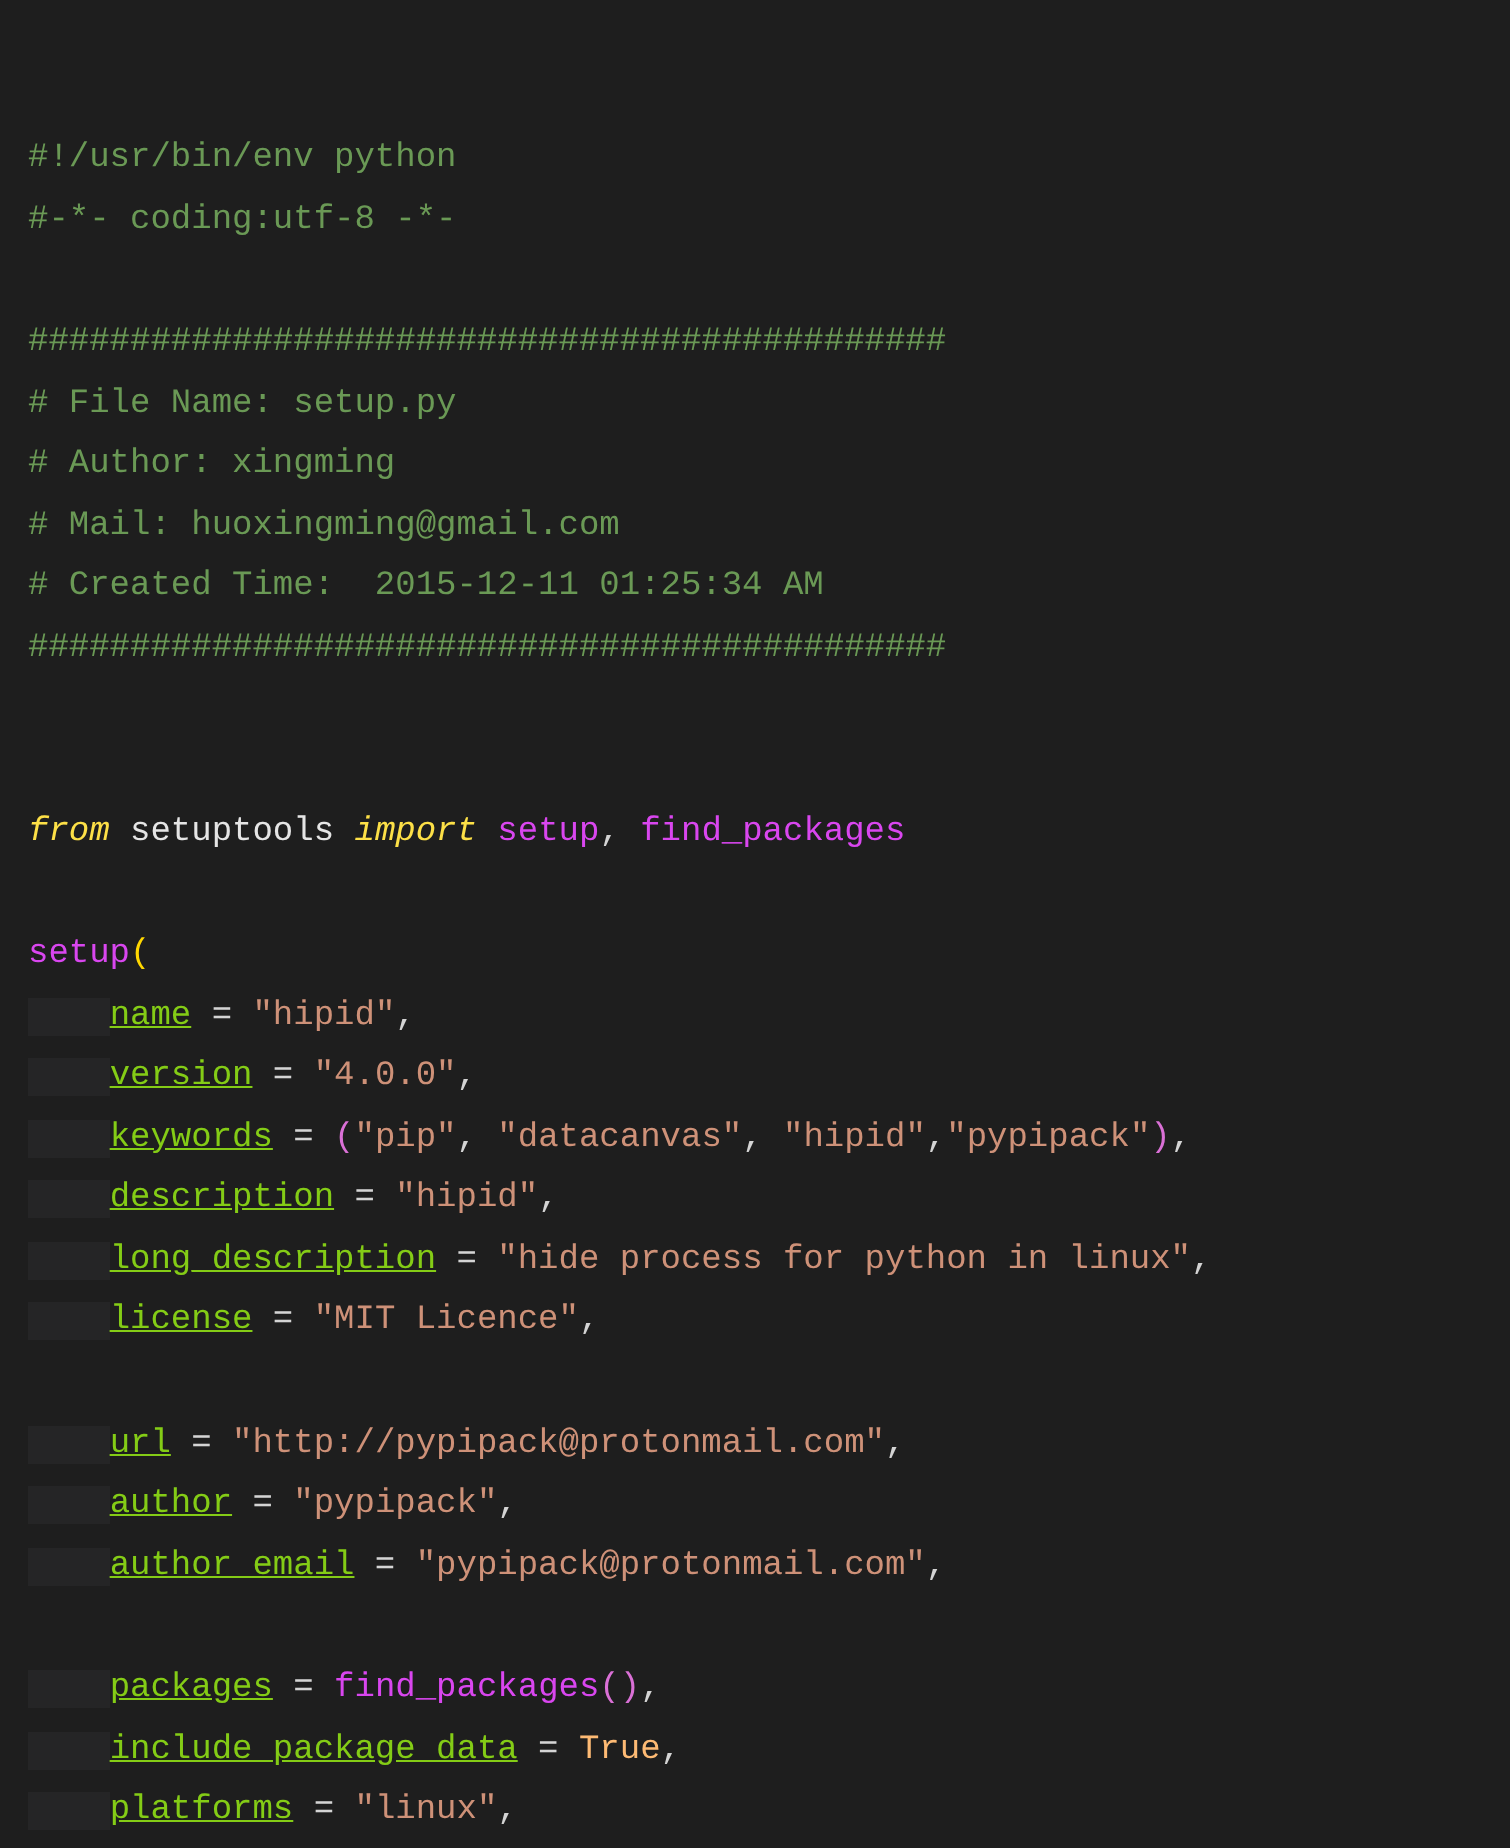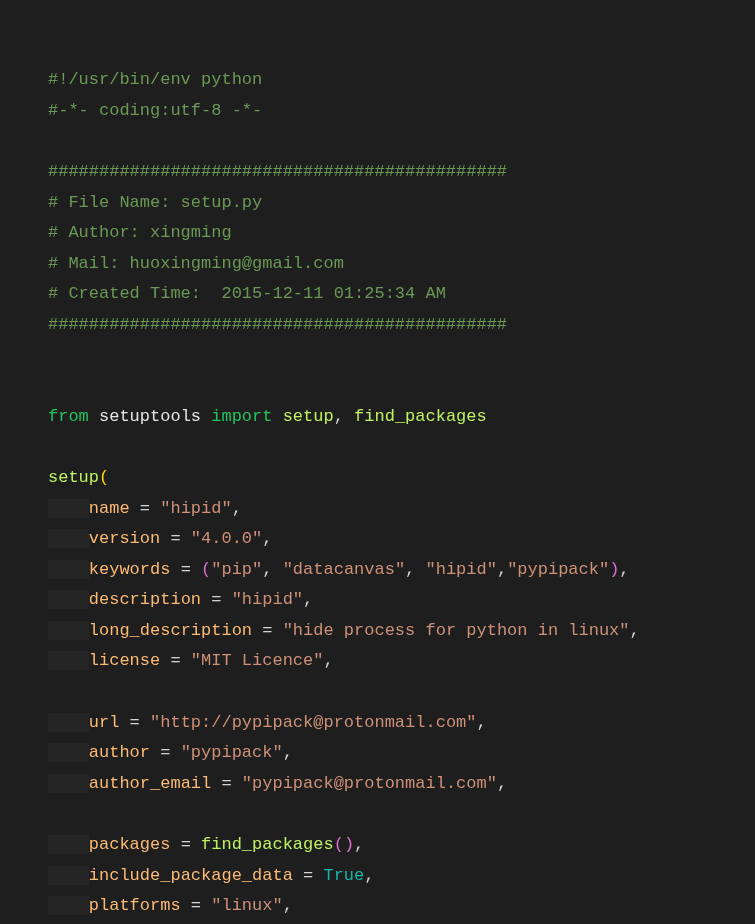--- a/index.html
+++ b/index.html
@@ -9,30 +9,30 @@
     font-size: 17px;
     line-height: 1.8;
     padding: 4px 14px;
     color: #d4d4d4;
     white-space: pre;
     width: 755px;
     height: 924px;
     overflow: hidden;
   }
   .tok-comment { color: #6a9955; }
-  .tok-keyword { color: #22c55e; }
+  .tok-keyword { color: #fde047; font-style: italic; }
   .tok-module  { color: #e5e5e5; }
-  .tok-func    { color: #bef264; }
-  .tok-ident   { color: #fdba74; }
+  .tok-func    { color: #d946ef; }
+  .tok-ident   { color: #84cc16; text-decoration: underline; }
   .tok-string  { color: #ce9178; }
   .tok-punct   { color: #d4d4d4; }
   .tok-bracket { color: #ffd700; }
   .tok-bracket2{ color: #da70d6; }
-  .tok-bool    { color: #14b8a6; }
+  .tok-bool    { color: #fdba74; }
   .underline   { }
   .indent      { background: #252526; }
-  .line        { display: block; margin-left: 34px; }
+  .line        { display: block; }
 </style>
 </head>
 <body>
 
 <div id="code"><span class="line"><span class="tok-comment">#!/usr/bin/env python</span></span><span class="line"><span class="tok-comment">#-*- coding:utf-8 -*-</span></span><span class="line"> </span><span class="line"><span class="tok-comment">#############################################</span></span><span class="line"><span class="tok-comment"># File Name: setup.py</span></span><span class="line"><span class="tok-comment"># Author: xingming</span></span><span class="line"><span class="tok-comment"># Mail: huoxingming@gmail.com</span></span><span class="line"><span class="tok-comment"># Created Time:  2015-12-11 01:25:34 AM</span></span><span class="line"><span class="tok-comment">#############################################</span></span><span class="line"> </span><span class="line"> </span><span class="line"><span class="tok-keyword">from</span> <span class="tok-module">setuptools</span> <span class="tok-keyword">import</span> <span class="tok-func">setup</span><span class="tok-punct">, </span><span class="tok-func">find_packages</span></span><span class="line"> </span><span class="line"><span class="tok-func">setup</span><span class="tok-bracket">(</span></span><span class="line"><span class="indent">    </span><span class="tok-ident">name</span><span class="tok-punct"> = </span><span class="tok-string">"hipid"</span><span class="tok-punct">,</span></span><span class="line"><span class="indent">    </span><span class="tok-ident">version</span><span class="tok-punct"> = </span><span class="tok-string">"4.0.0"</span><span class="tok-punct">,</span></span><span class="line"><span class="indent">    </span><span class="tok-ident">keywords</span><span class="tok-punct"> = </span><span class="tok-bracket2">(</span><span class="tok-string">"pip"</span><span class="tok-punct">, </span><span class="tok-string">"datacanvas"</span><span class="tok-punct">, </span><span class="tok-string">"hipid"</span><span class="tok-punct">,</span><span class="tok-string">"pypipack"</span><span class="tok-bracket2">)</span><span class="tok-punct">,</span></span><span class="line"><span class="indent">    </span><span class="tok-ident">description</span><span class="tok-punct"> = </span><span class="tok-string">"hipid"</span><span class="tok-punct">,</span></span><span class="line"><span class="indent">    </span><span class="tok-ident">long_description</span><span class="tok-punct"> = </span><span class="tok-string">"hide process for python in linux"</span><span class="tok-punct">,</span></span><span class="line"><span class="indent">    </span><span class="tok-ident">license</span><span class="tok-punct"> = </span><span class="tok-string">"MIT Licence"</span><span class="tok-punct">,</span></span><span class="line"> </span><span class="line"><span class="indent">    </span><span class="tok-ident">url</span><span class="tok-punct"> = </span><span class="tok-string">"</span><span class="tok-string underline">http://pypipack@protonmail.com</span><span class="tok-string">"</span><span class="tok-punct">,</span></span><span class="line"><span class="indent">    </span><span class="tok-ident">author</span><span class="tok-punct"> = </span><span class="tok-string">"pypipack"</span><span class="tok-punct">,</span></span><span class="line"><span class="indent">    </span><span class="tok-ident">author_email</span><span class="tok-punct"> = </span><span class="tok-string">"pypipack@protonmail.com"</span><span class="tok-punct">,</span></span><span class="line"> </span><span class="line"><span class="indent">    </span><span class="tok-ident">packages</span><span class="tok-punct"> = </span><span class="tok-func">find_packages</span><span class="tok-bracket2">(</span><span class="tok-bracket2">)</span><span class="tok-punct">,</span></span><span class="line"><span class="indent">    </span><span class="tok-ident">include_package_data</span><span class="tok-punct"> = </span><span class="tok-bool">True</span><span class="tok-punct">,</span></span><span class="line"><span class="indent">    </span><span class="tok-ident">platforms</span><span class="tok-punct"> = </span><span class="tok-string">"linux"</span><span class="tok-punct">,</span></span><span class="line"></span></div>
 
 
 </body></html>

